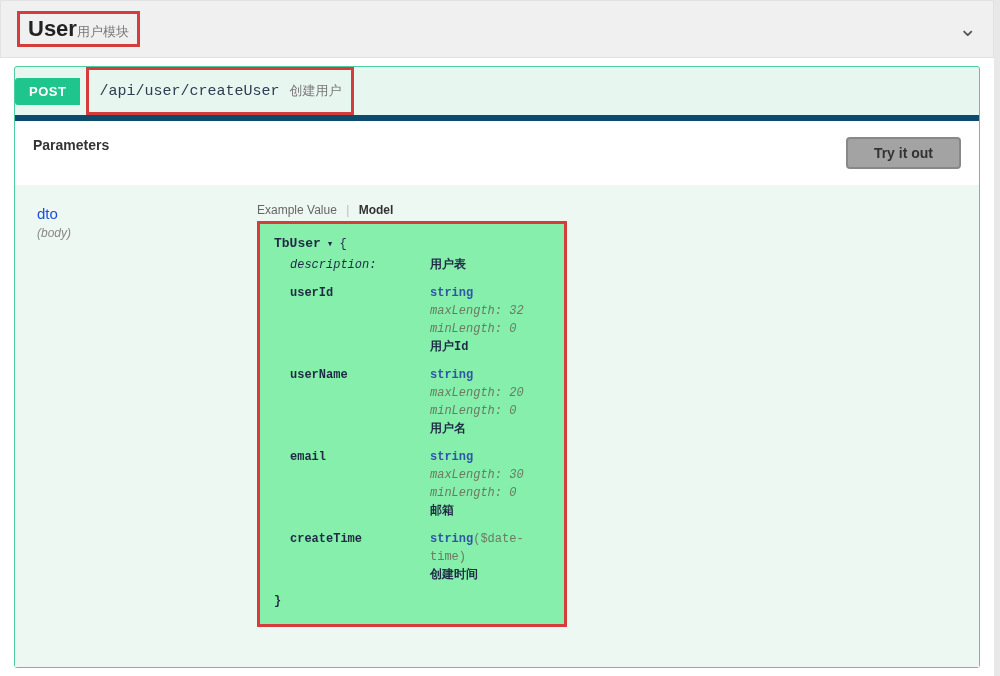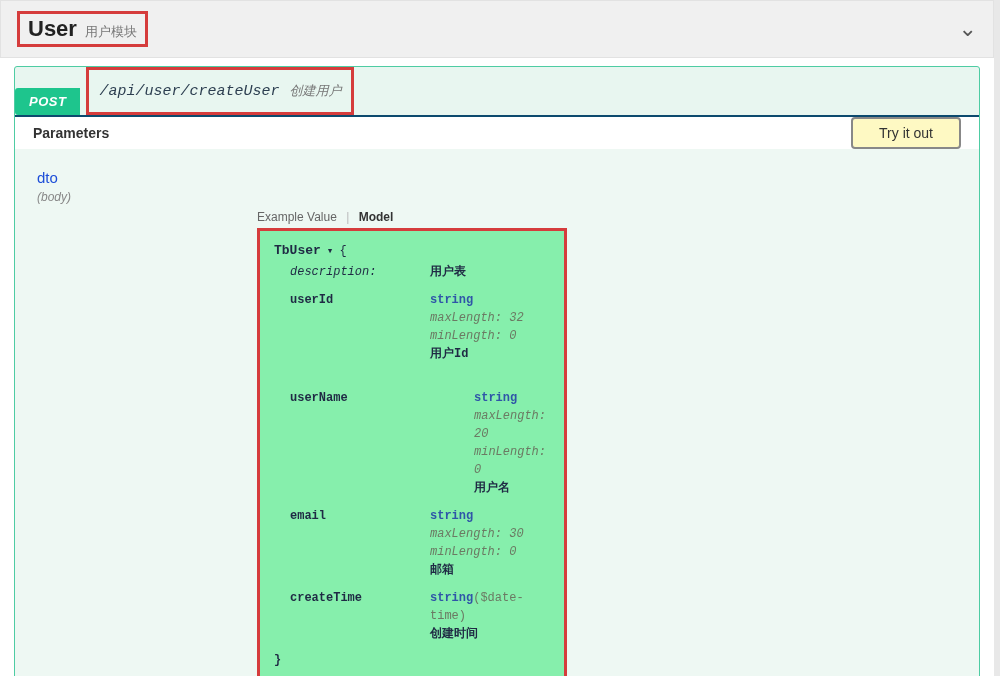--- a/index.html
+++ b/index.html
@@ -1,40 +1,40 @@
 <!DOCTYPE html>
 <html><head>
   <meta charset="utf-8">
   <style>
     * { margin:0; padding:0; box-sizing:border-box; }
     body { font-family: -apple-system, BlinkMacSystemFont, "Segoe UI", Arial, sans-serif; background:#f4f4f4; width:1000px; height:676px; overflow:hidden; }
     .page { background:#fff; height:100%; border-right:6px solid #e8e8e8; }
     .tag-header { background:#f0f0f0; padding:10px 16px; display:flex; align-items:center; justify-content:space-between; border:1px solid #e2e2e2; }
-    .tag-header .left { display:flex; align-items:baseline; gap:8px; border:3px solid #d53c3c; padding:2px 8px; }
+    .tag-header .left { display:flex; align-items:baseline; border:3px solid #d53c3c; padding:2px 8px; }
     .tag-title { font-size:22px; font-weight:700; color:#222; }
     .tag-desc { font-size:13px; color:#777; }
     .chev { font-size:22px; color:#555; user-select:none; }
     .op-wrap { padding:8px 14px; }
     .op { border:1px solid #4ecca3; background:#e8f6f0; border-radius:3px; }
-    .op-hdr { display:flex; align-items:flex-end;font-style:italic; }
+    .op-hdr { display:flex; align-items:center; }
     .method-badge { background:#1ec58d; color:#fff; font-weight:700; font-size:13px; padding:6px 14px; border-radius:3px 0 0 3px; letter-spacing:.5px; }
     .path-box { border:3px solid #d53c3c; display:flex; align-items:center; padding:12px 10px; margin-left:6px; }
     .op-path { font-family: "Courier New", monospace; font-size:15px; color:#2c3e50; font-weight:500; }
     .op-summary { font-size:13px; color:#777; margin-left:10px; }
-    .params-bar { background:#fff; display:flex; justify-content:space-between; align-items:center; padding:0 18px; border-top:2px solid #0c4a6e; }
+    .params-bar { background:#fff; display:flex; justify-content:space-between; padding:16px 18px; border-top:6px solid #0c4a6e; }
     .params-title { font-weight:700; font-size:14px; color:#333; }
-    .try-btn { background:#fef9c3; border:2px solid #888; color:#333; font-weight:400; font-size:14px; padding:6px 26px; border-radius:4px; cursor:pointer; }
+    .try-btn { background:#a3a3a3; border:2px solid #888; color:#333; font-weight:700; font-size:14px; padding:6px 26px; border-radius:4px; cursor:pointer; }
     .params-body { background:#eef8f3; padding:18px 22px 40px; }
     .thdr { display:flex; color:#333; font-weight:700; font-size:13px; margin-bottom:24px; }
     .col-name { width:220px; }
     .col-desc { flex:1; }
     .prow { display:flex; align-items:flex-start; }
     .pname { font-size:15px; color:#1d4ed8; line-height:1.4; }
     .ploc { font-size:12px; color:#888; font-style:italic; margin-top:2px; }
-    .tabs { font-size:12px; color:#666; margin-bottom:4px;margin-top:43px; }
+    .tabs { font-size:12px; color:#666; margin-bottom:4px; }
     .tabs .sep { margin:0 6px; color:#bbb; }
     .tabs .active { color:#333; font-weight:600; }
     .model-box { background:#86efac; border:3px solid #d53c3c; padding:10px 14px 14px; width:310px; font-family:"Courier New",monospace; font-size:12px; color:#1f2a44; line-height:1.5; }
     .m-head { display:flex; align-items:center; gap:6px; }
     .m-name { font-weight:700; font-size:13px; }
     .m-caret { font-size:11px; }
     .m-brace { font-weight:500; }
     .m-row { display:flex; margin-left:16px; margin-top:2px; }
     .m-key { width:140px; font-style:italic; }
     .m-key.prop { font-weight:700; font-style:normal; }
@@ -102,21 +102,21 @@
               <div class="m-row" style="margin-top:10px;">
                 <span class="m-key prop">userId</span>
                 <span class="m-val">
                   <span class="t-str">string</span><br>
                   <span class="t-meta">maxLength: 32</span><br>
                   <span class="t-meta">minLength: 0</span><br>
                   <span class="t-zh">用户Id</span>
                 </span>
               </div>
 
-              <div class="m-row" style="margin-top:26px;gap:44px;">
+              <div class="m-row" style="margin-top:10px;">
                 <span class="m-key prop">userName</span>
                 <span class="m-val">
                   <span class="t-str">string</span><br>
                   <span class="t-meta">maxLength: 20</span><br>
                   <span class="t-meta">minLength: 0</span><br>
                   <span class="t-zh">用户名</span>
                 </span>
               </div>
 
               <div class="m-row" style="margin-top:10px;">

